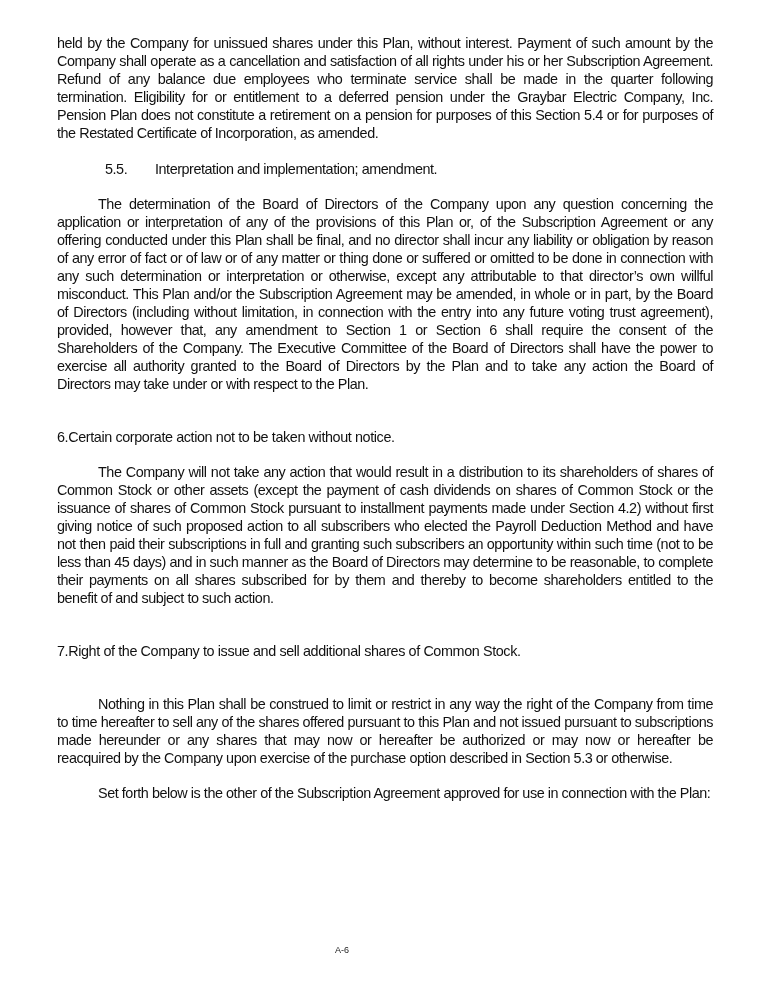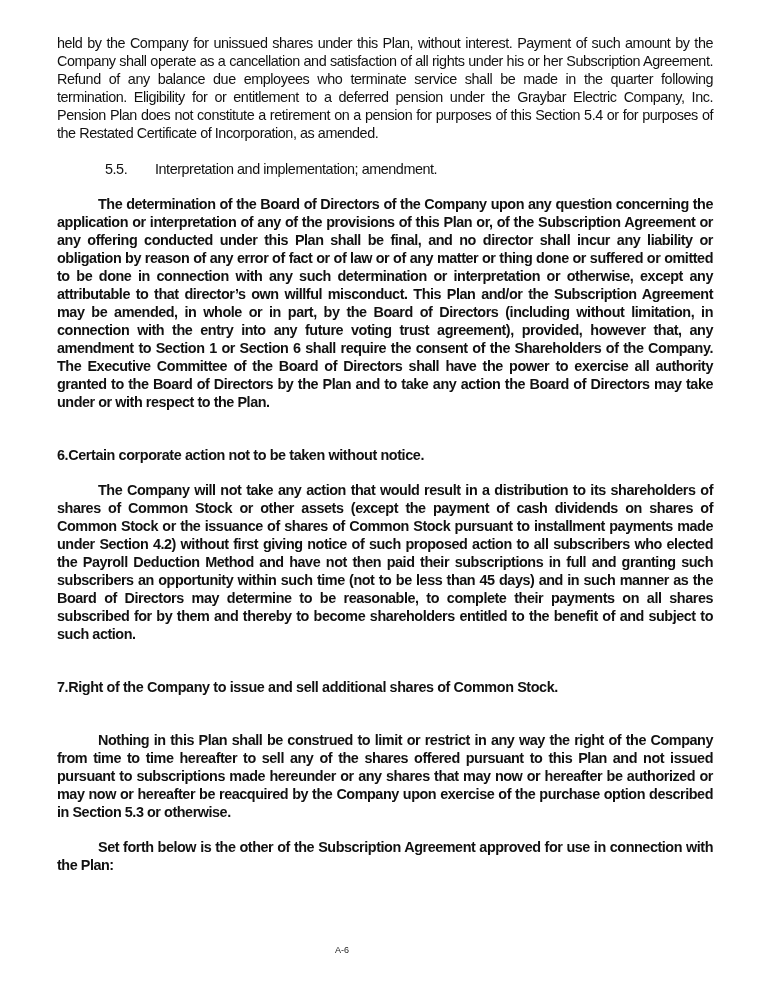--- a/index.html
+++ b/index.html
@@ -22,37 +22,37 @@
     width: 656px;
   }
   .p {
     font-size: 14.4px;
     line-height: 18px;
     text-align: justify;
     margin: 0;
     letter-spacing: -0.45px;
     word-spacing: 0px;
   }
-  .indent { text-indent: 41px; font-weight: bold; }
+  .indent { text-indent: 41px; }
   .sub-heading {
     font-size: 14.4px;
     line-height: 18px;
     margin: 7px;
     padding-left: 41px;
     letter-spacing: -0.45px;
     white-space: nowrap;
   }
   .sub-heading .num {
     display: inline-block;
     width: 50px;
   }
   .heading {
     font-size: 14.4px;
     line-height: 18px;
-    font-weight: bold;
+    font-weight: normal;
     margin: 0;
     letter-spacing: -0.4px;
     white-space: nowrap;
   }
   .footer {
     position: absolute;
     top: 945px;
     left: 0;
     width: 684px;
     text-align: center;

